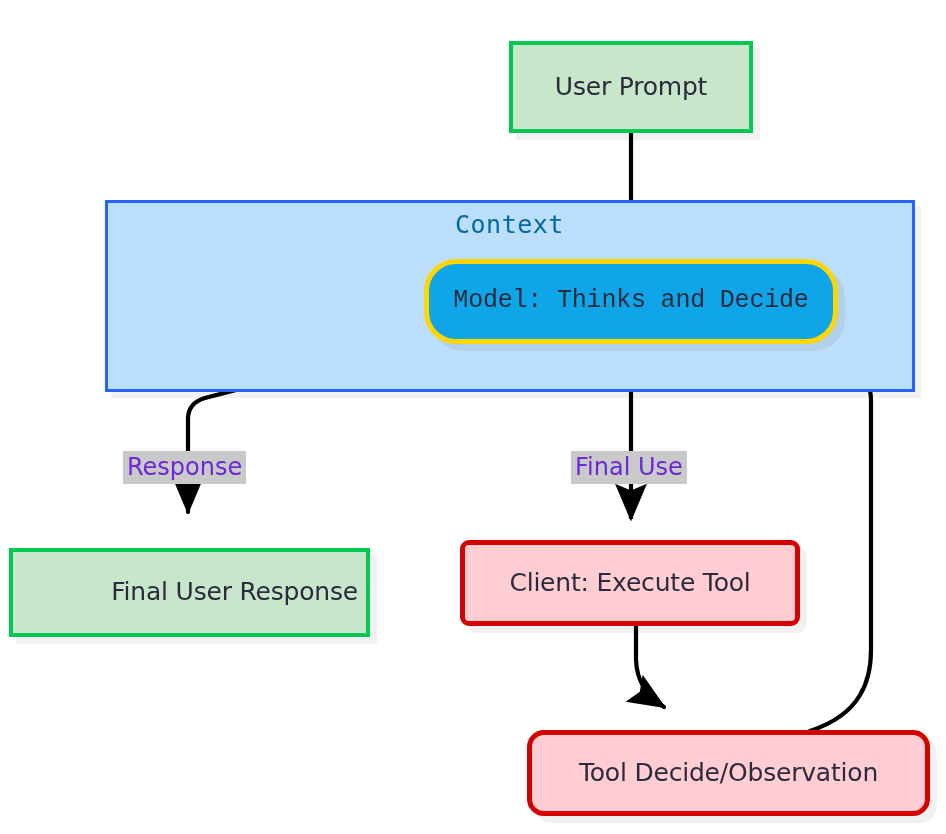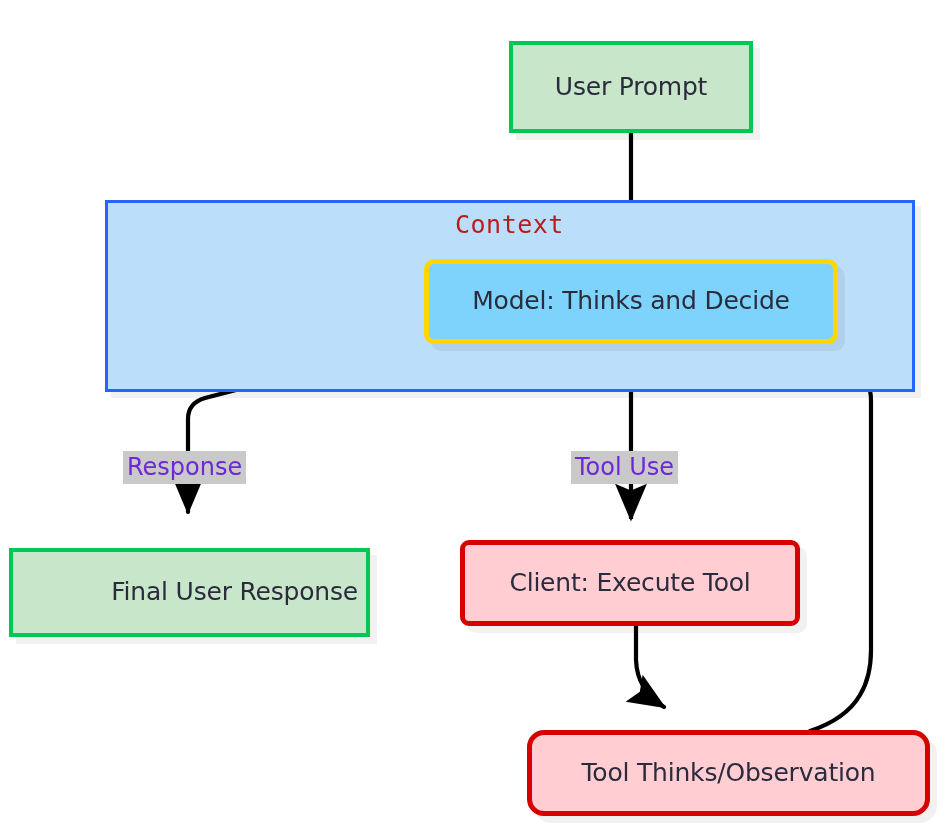--- a/index.html
+++ b/index.html
@@ -48,39 +48,40 @@
   .subgraph {
     position: absolute;
     box-sizing: border-box;
     background: #bbdefb;
     border: 3px solid #2962ff;
     box-shadow: 6px 6px 0 rgba(0,0,0,0.055);
     z-index: 1;
   }
   .subgraph-title {
     position: absolute;
-    color: #b91c1c;
+    color: #0369a1;
     font-family: "DejaVu Sans Mono", monospace;
     font-size: 25px;
     letter-spacing: 0.5px;
     white-space: nowrap;
     z-index: 2;
   }
 
   
   .n-green {
     background: #c8e6c9;
     border: 4px solid #00c853;
     box-shadow: 7px 7px 0 rgba(0,0,0,0.055);
   }
   .n-yellow {
-    background: #7dd3fc;
+    background: #0ea5e9;
     border: 5px solid #ffd600;
-    border-radius: 10px;
+    border-radius: 32px;
     box-shadow: 7px 7px 0 rgba(0,0,0,0.06);
+    font-family: Liberation Mono, monospace;
   }
   .n-red {
     background: #ffcdd2;
     border: 5px solid #d50000;
     border-radius: 17px;
     box-shadow: 7px 7px 0 rgba(0,0,0,0.055);
   }
 
   
   .edge-label {
@@ -141,20 +142,20 @@
 
   <div class="node n-green" style="left:9px; top:548px; width:361px; height:89px;justify-content:flex-end;">
     <span class="node-label">Final User Response</span>
   </div>
 
   <div class="node n-red" style="left:460px; top:540px; width:340px; height:86px;border-radius:9px;">
     <span class="node-label">Client: Execute Tool</span>
   </div>
 
   <div class="node n-red" style="left:527px; top:730px; width:403px; height:86px;">
-    <span class="node-label">Tool Thinks/Observation</span>
+    <span class="node-label">Tool Decide/Observation</span>
   </div>
 
   <div class="edge-label" style="left:123px; top:451px;">Response</div>
 
-  <div class="edge-label" style="left:571px; top:451px;">Tool Use</div>
+  <div class="edge-label" style="left:571px; top:451px;">Final Use</div>
 
 </div>
 
 </body></html>

